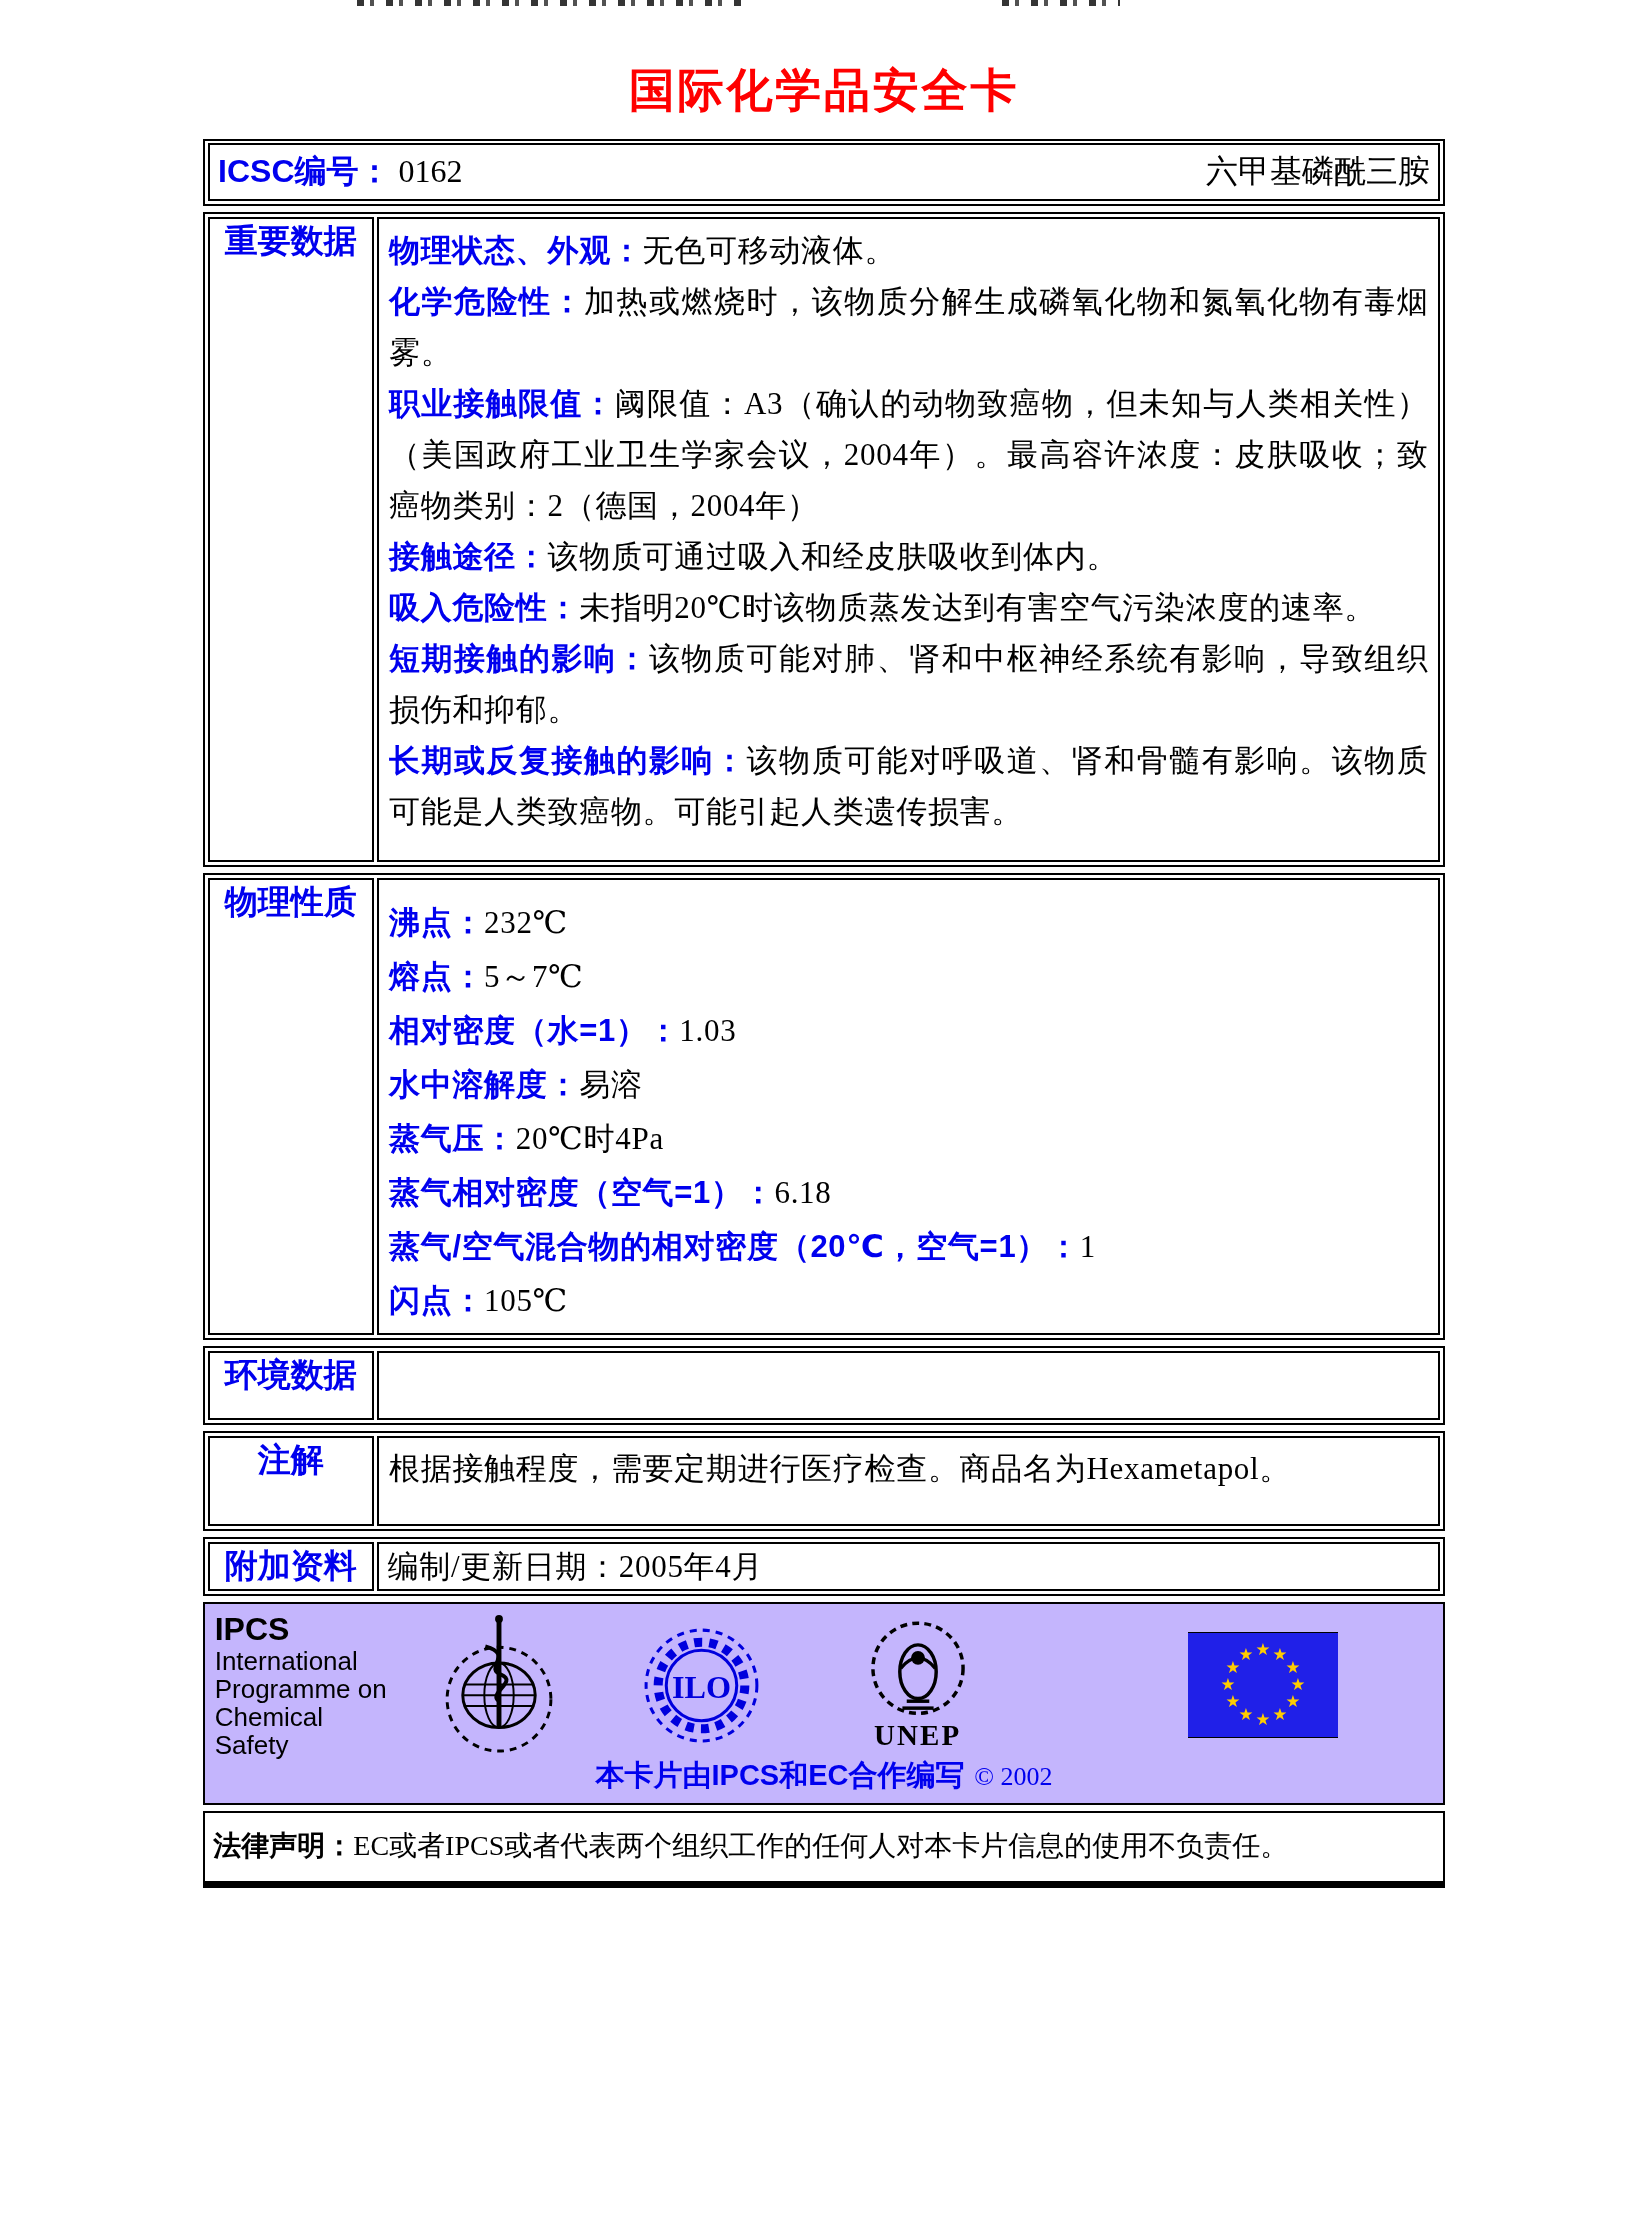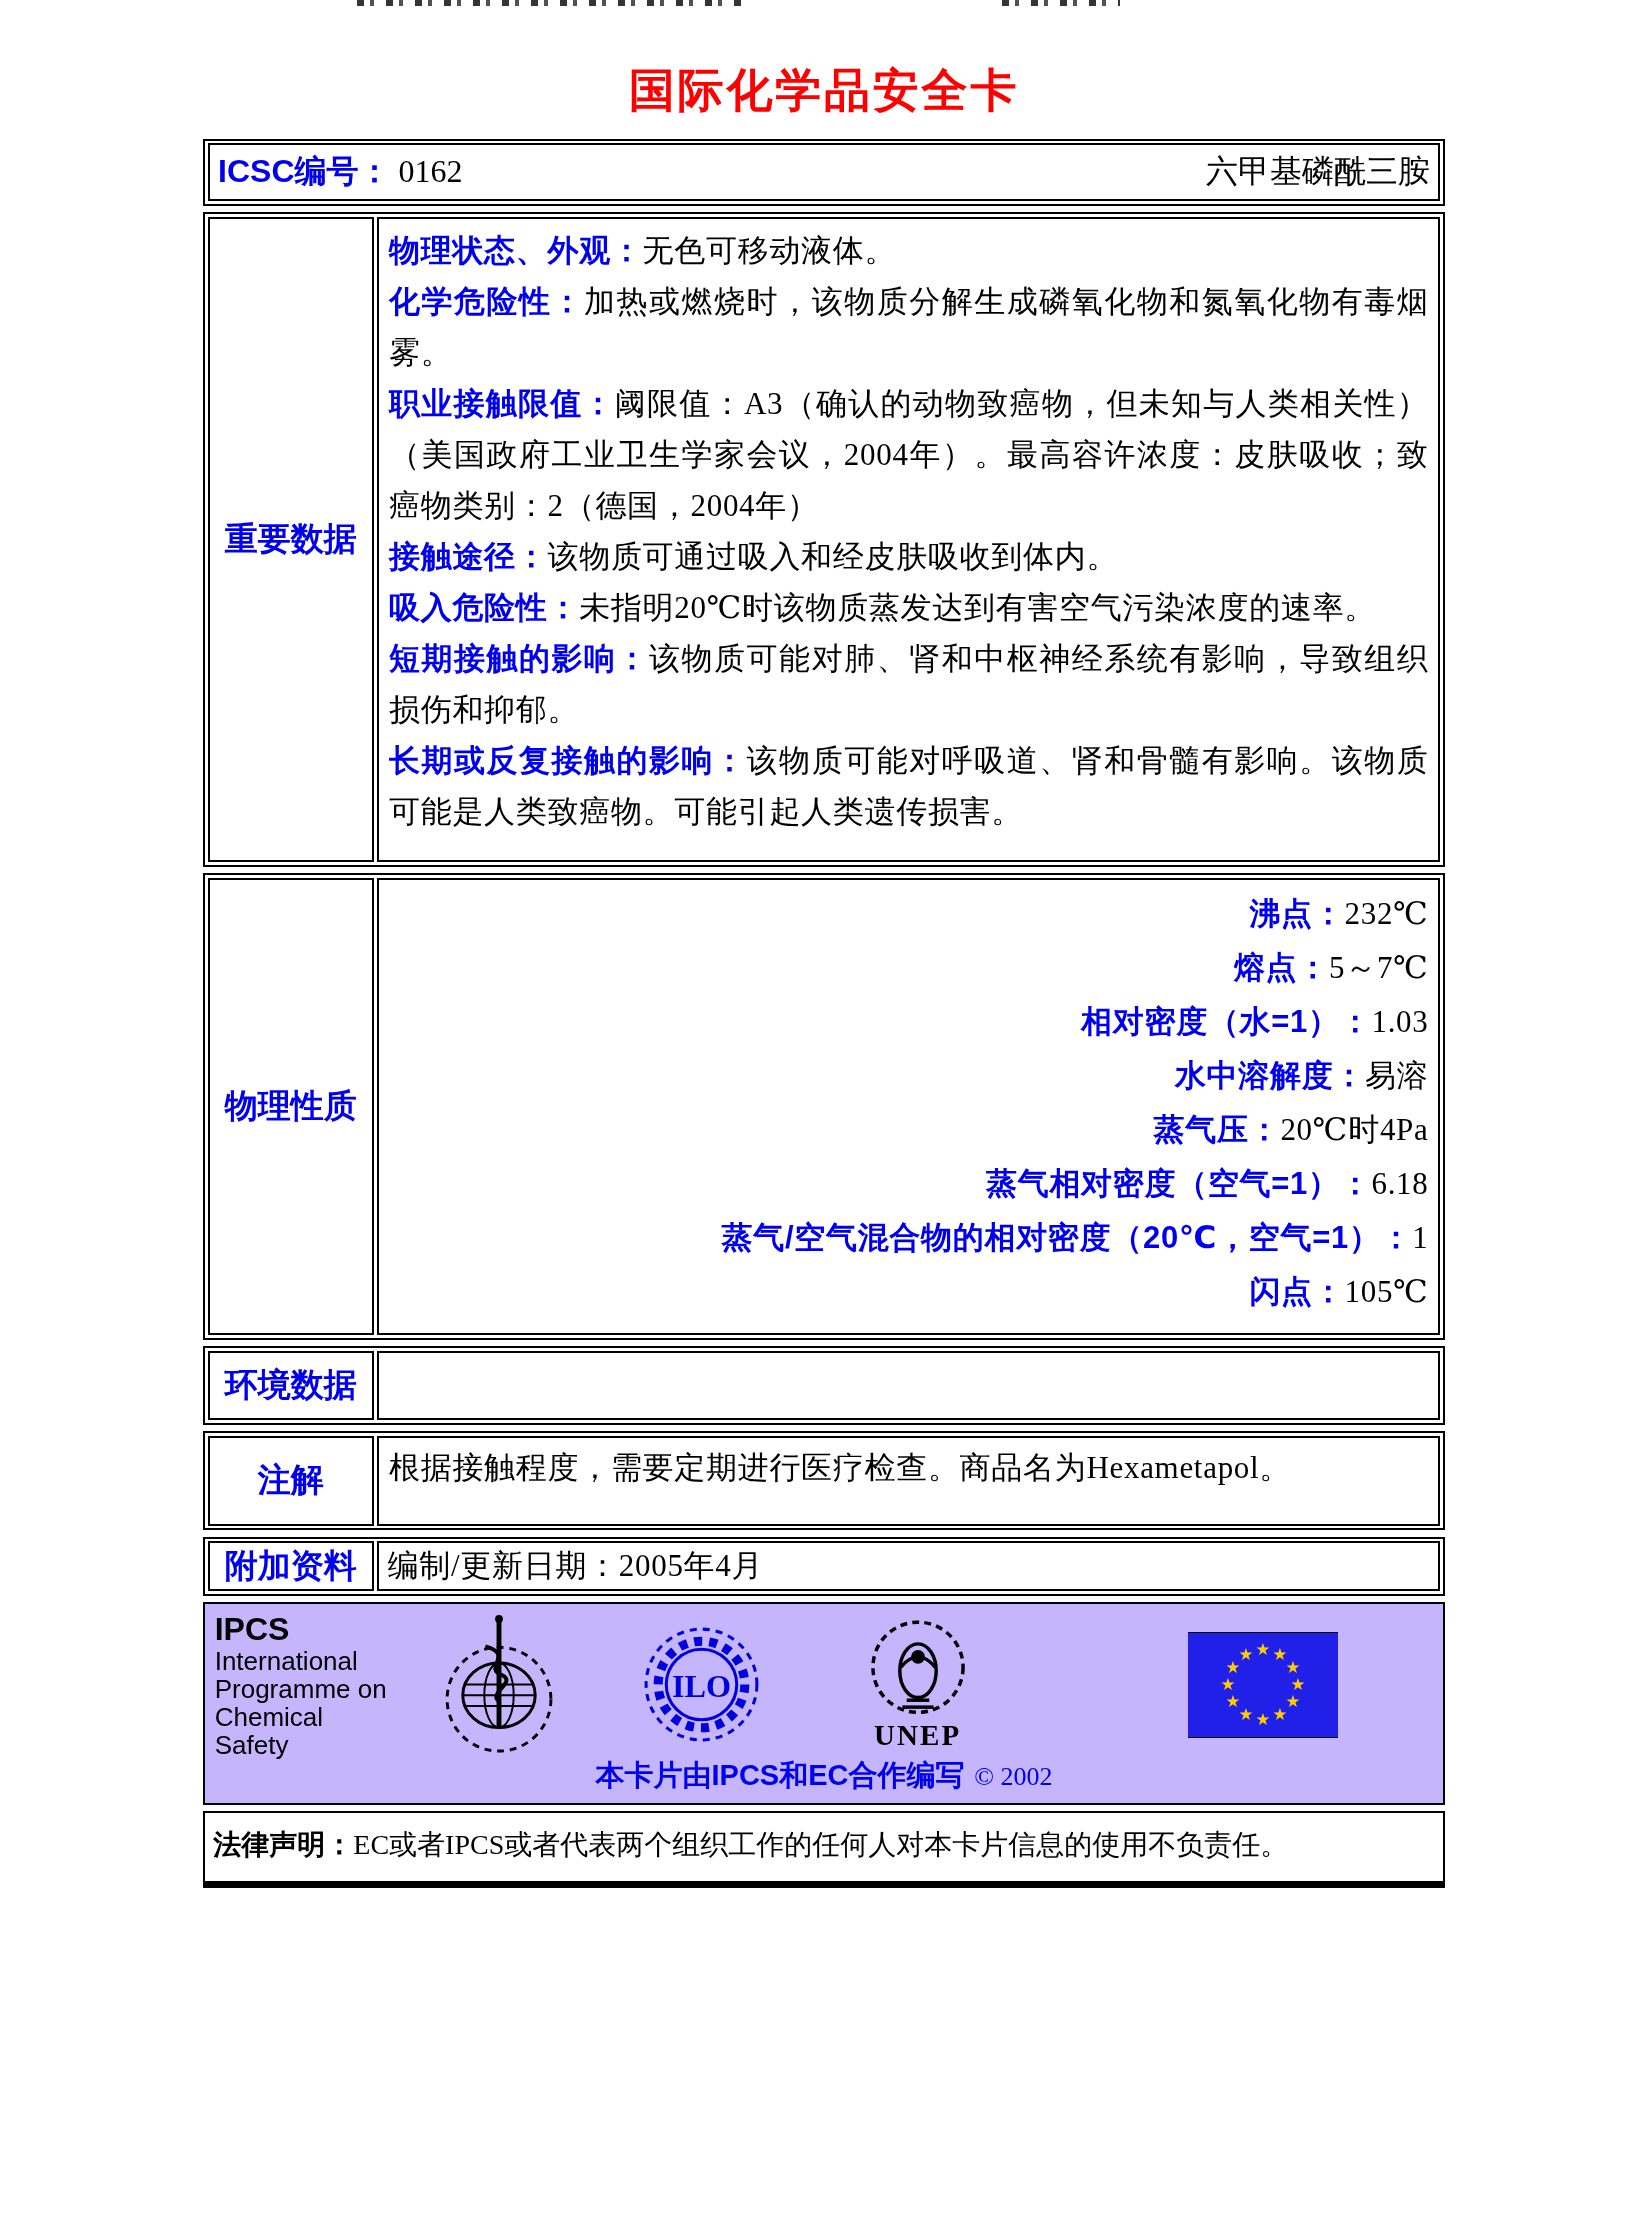--- a/index.html
+++ b/index.html
@@ -33,30 +33,30 @@
   
   .kv{
     flex:1 1 auto;display:flex;justify-content:space-between;align-items:center;
     height:58px;padding:0 8.3px;font-size:32px;
   }
   .blbl{
     color:#0000EE;font-family:"Liberation Sans","DejaVu Sans",sans-serif;
     font-weight:bold;
   }
   .label-cell{
-    flex:0 0 166px;display:flex;align-items:center;justify-content:center;text-align:center;
+    flex:0 0 166px;display:flex;justify-content:center;text-align:center;
   }
   .label-text{
     color:#0000EE;font-family:"Liberation Sans","DejaVu Sans",sans-serif;
     font-weight:bold;font-size:33px;
   }
   .content-cell{flex:1 1 auto;padding:5.5px 9.7px;font-size:31px;letter-spacing:0.7px;}
 
   #important .content-cell{line-height:51px;min-height:645px;text-align:justify;}
-  #physical  .content-cell{line-height:54px;min-height:457px;padding-top:7px;text-align:right;}
+  #physical  .content-cell{line-height:54px;min-height:457px;padding-top:16px;}
   #environment .content-cell{min-height:69px;}
   #notes     .content-cell{min-height:90px;line-height:49px;}
   #additional .content-cell{padding:2.8px 8.3px;line-height:40px;}
 
   .para{margin:0;}
 
   
   .logos-box{
     border:2.1px solid #000;margin-bottom:6.2px;padding:9.7px 0 7px 0;background:#c4b5fd;
   }

